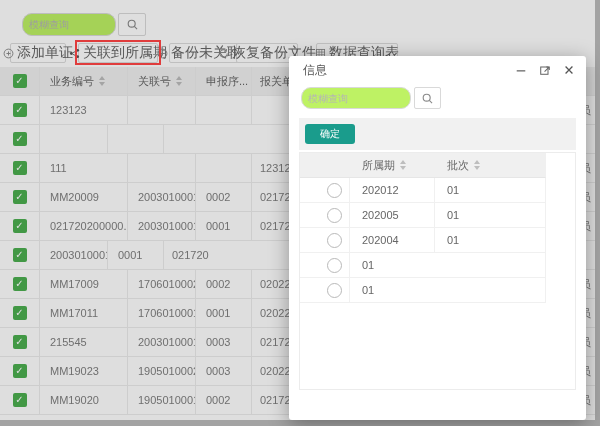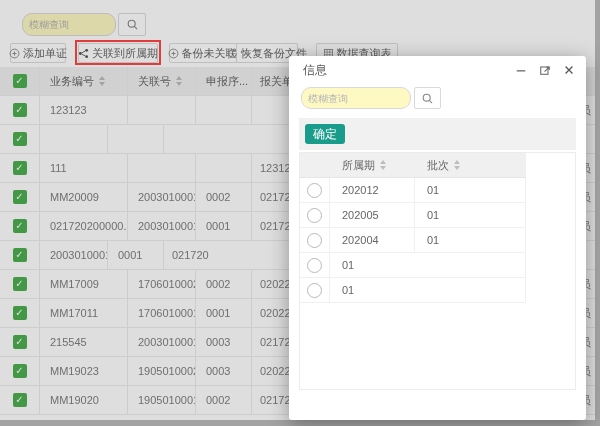--- a/index.html
+++ b/index.html
@@ -2,27 +2,27 @@
 <html><head>
 <meta charset="utf-8">
 <style>
   html,body{margin:0;padding:0;}
   body{font-family:"Liberation Sans","DejaVu Sans",sans-serif;-webkit-font-smoothing:antialiased;}
   .stage{position:relative;width:600px;height:426px;background:#a3a3a3;overflow:hidden;}
   .app{position:absolute;left:0;top:0;width:595px;height:420px;background:#fff;overflow:hidden;}
 
   
   .search-bar{position:absolute;left:22px;top:13px;display:flex;}
-  .search-input{width:94px;height:23px;border:1px solid #d9d9d9;border-radius:10px;padding:0 6px;font-size:10px;color:#666;outline:none;background:#fef9c3;box-sizing:border-box;}
+  .search-input{width:94px;height:23px;border:1px solid #d9d9d9;border-radius:10px;padding:0 6px;font-size:10px;color:#666;outline:none;background:#bef264;box-sizing:border-box;}
   .search-input::placeholder{color:#b5b5b5;}
   .search-btn{width:28px;height:23px;margin-left:2px;border:1px solid #d9d9d9;border-radius:2px;background:#fff;display:flex;align-items:center;justify-content:center;cursor:pointer;box-sizing:border-box;}
 
   
   .toolbar{position:absolute;left:0;top:43px;height:20px;width:595px;}
-  .tbtn{position:absolute;top:0;height:20px;border:1px solid #dcdcdc;border-radius:2px;background:#fff;display:flex;align-items:center;justify-content:center;gap:3px;font-size:11px;color:#666;cursor:pointer;box-sizing:border-box;white-space:nowrap;}
+  .tbtn{position:absolute;top:0;height:20px;border:1px solid #dcdcdc;border-radius:2px;background:#fff;display:flex;align-items:center;justify-content:center;gap:3px;font-size:14px;color:#666;cursor:pointer;box-sizing:border-box;white-space:nowrap;}
   .red-box{position:absolute;left:75px;top:40px;width:86px;height:25px;border:2px solid #e03c3c;z-index:6;pointer-events:none;box-sizing:border-box;}
 
   
   .mtable{position:absolute;left:0;top:67px;width:595px;font-size:11px;color:#808080;}
   .mrow{display:flex;height:28px;border-bottom:1px solid #ececec;background:#fff;}
   .mrow.mhead{background:#f0f0f0;color:#666;}
   .mcell{display:flex;align-items:center;padding:0 0 0 10px;box-sizing:border-box;border-right:1px solid #ececec;overflow:hidden;white-space:nowrap;}
   .mcell.c0{width:40px;justify-content:center;padding:0;}
   .mcell.c1{width:88px;}
   .mcell.c2{width:68px;}
@@ -42,24 +42,24 @@
   
   .modal{position:absolute;left:289px;top:56px;width:297px;height:364px;background:#fff;border-radius:3px;box-shadow:0 4px 20px rgba(0,0,0,.35);z-index:10;box-sizing:border-box;}
   .modal-header{height:28px;display:flex;align-items:center;padding:0 10px 0 14px;}
   .modal-title{font-size:12px;color:#555;flex:1;}
   .win-ctl{display:flex;align-items:center;gap:10px;}
   .win-ctl span{display:flex;align-items:center;justify-content:center;width:14px;height:14px;cursor:pointer;}
   .modal-search{position:absolute;left:12px;top:31px;display:flex;}
   .modal-search .search-input{width:110px;height:22px;}
   .modal-search .search-btn{width:27px;height:22px;margin-left:3px;}
   .modal-panel{position:absolute;left:10px;top:62px;width:277px;height:32px;background:#f1f1f1;display:flex;align-items:center;padding-left:6px;box-sizing:border-box;}
-  .confirm-btn{min-width:34px;height:20px;background:#1a9c8c;color:#fff;font-size:12px;border:none;border-radius:3px;cursor:pointer;padding:0 8px;font-family:inherit;}
+  .confirm-btn{min-width:34px;height:20px;background:#1a9c8c;color:#fff;font-size:10px;border:none;border-radius:3px;cursor:pointer;padding:0 15px;font-family:inherit;}
 
   .dtable{position:absolute;left:10px;top:96px;width:277px;height:238px;border:1px solid #ececec;box-sizing:border-box;font-size:11px;color:#666;background:#fff;}
-  .drow{display:flex;height:24px;border-bottom:1px solid #f0f0f0;width:225px;border-right:1px solid #f0f0f0;box-sizing:content-box;}
+  .drow{display:flex;height:24px;border-bottom:1px solid #f0f0f0;width:225px;border-right:1px solid #f0f0f0;box-sizing:content-box;padding-left:20px;}
   .drow.dhead{background:#f0f0f0;color:#666;border-bottom:1px solid #e6e6e6;}
   .dcell{display:flex;align-items:center;padding-left:12px;box-sizing:border-box;border-right:1px solid #f0f0f0;overflow:hidden;white-space:nowrap;}
   .dcell.r{width:30px;justify-content:center;padding:0;}
   .dcell.p{width:85px;}
   .dcell.b{width:110px;border-right:none;}
   .radio{width:13px;height:13px;border:1px solid #b9b9b9;border-radius:50%;background:#fff;}
   svg{display:block;}
 </style>
 </head>
 <body>

